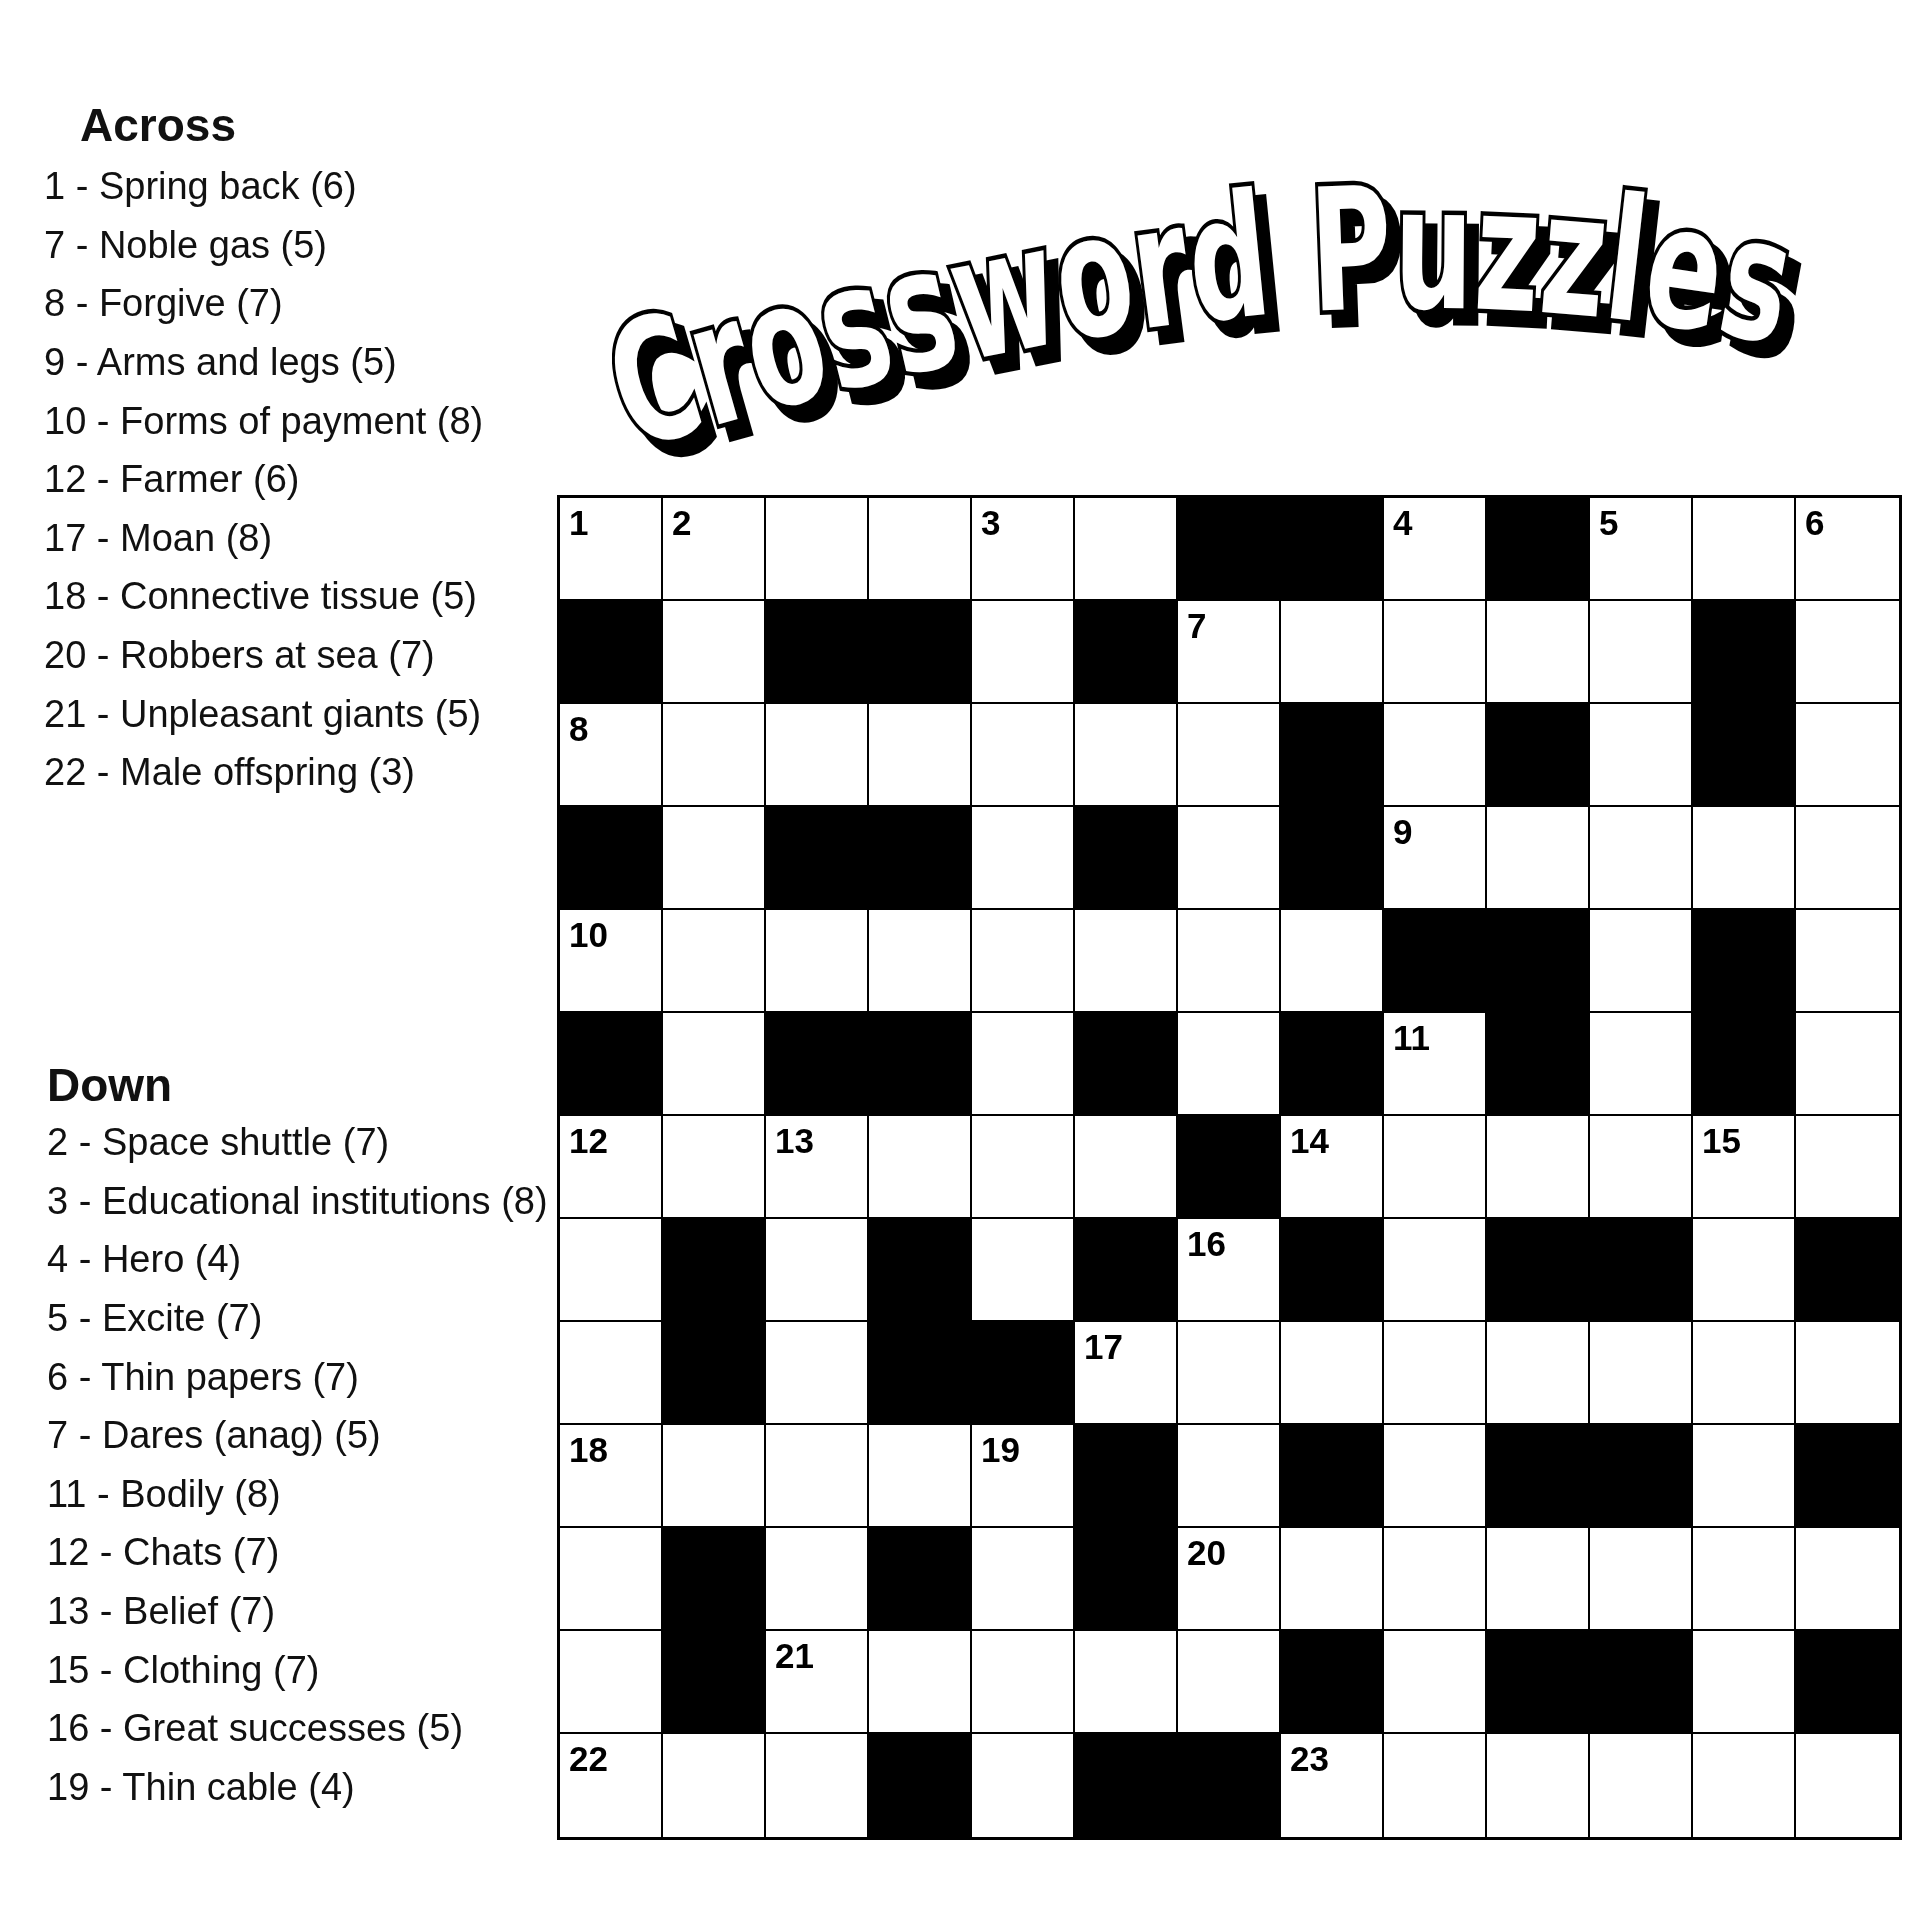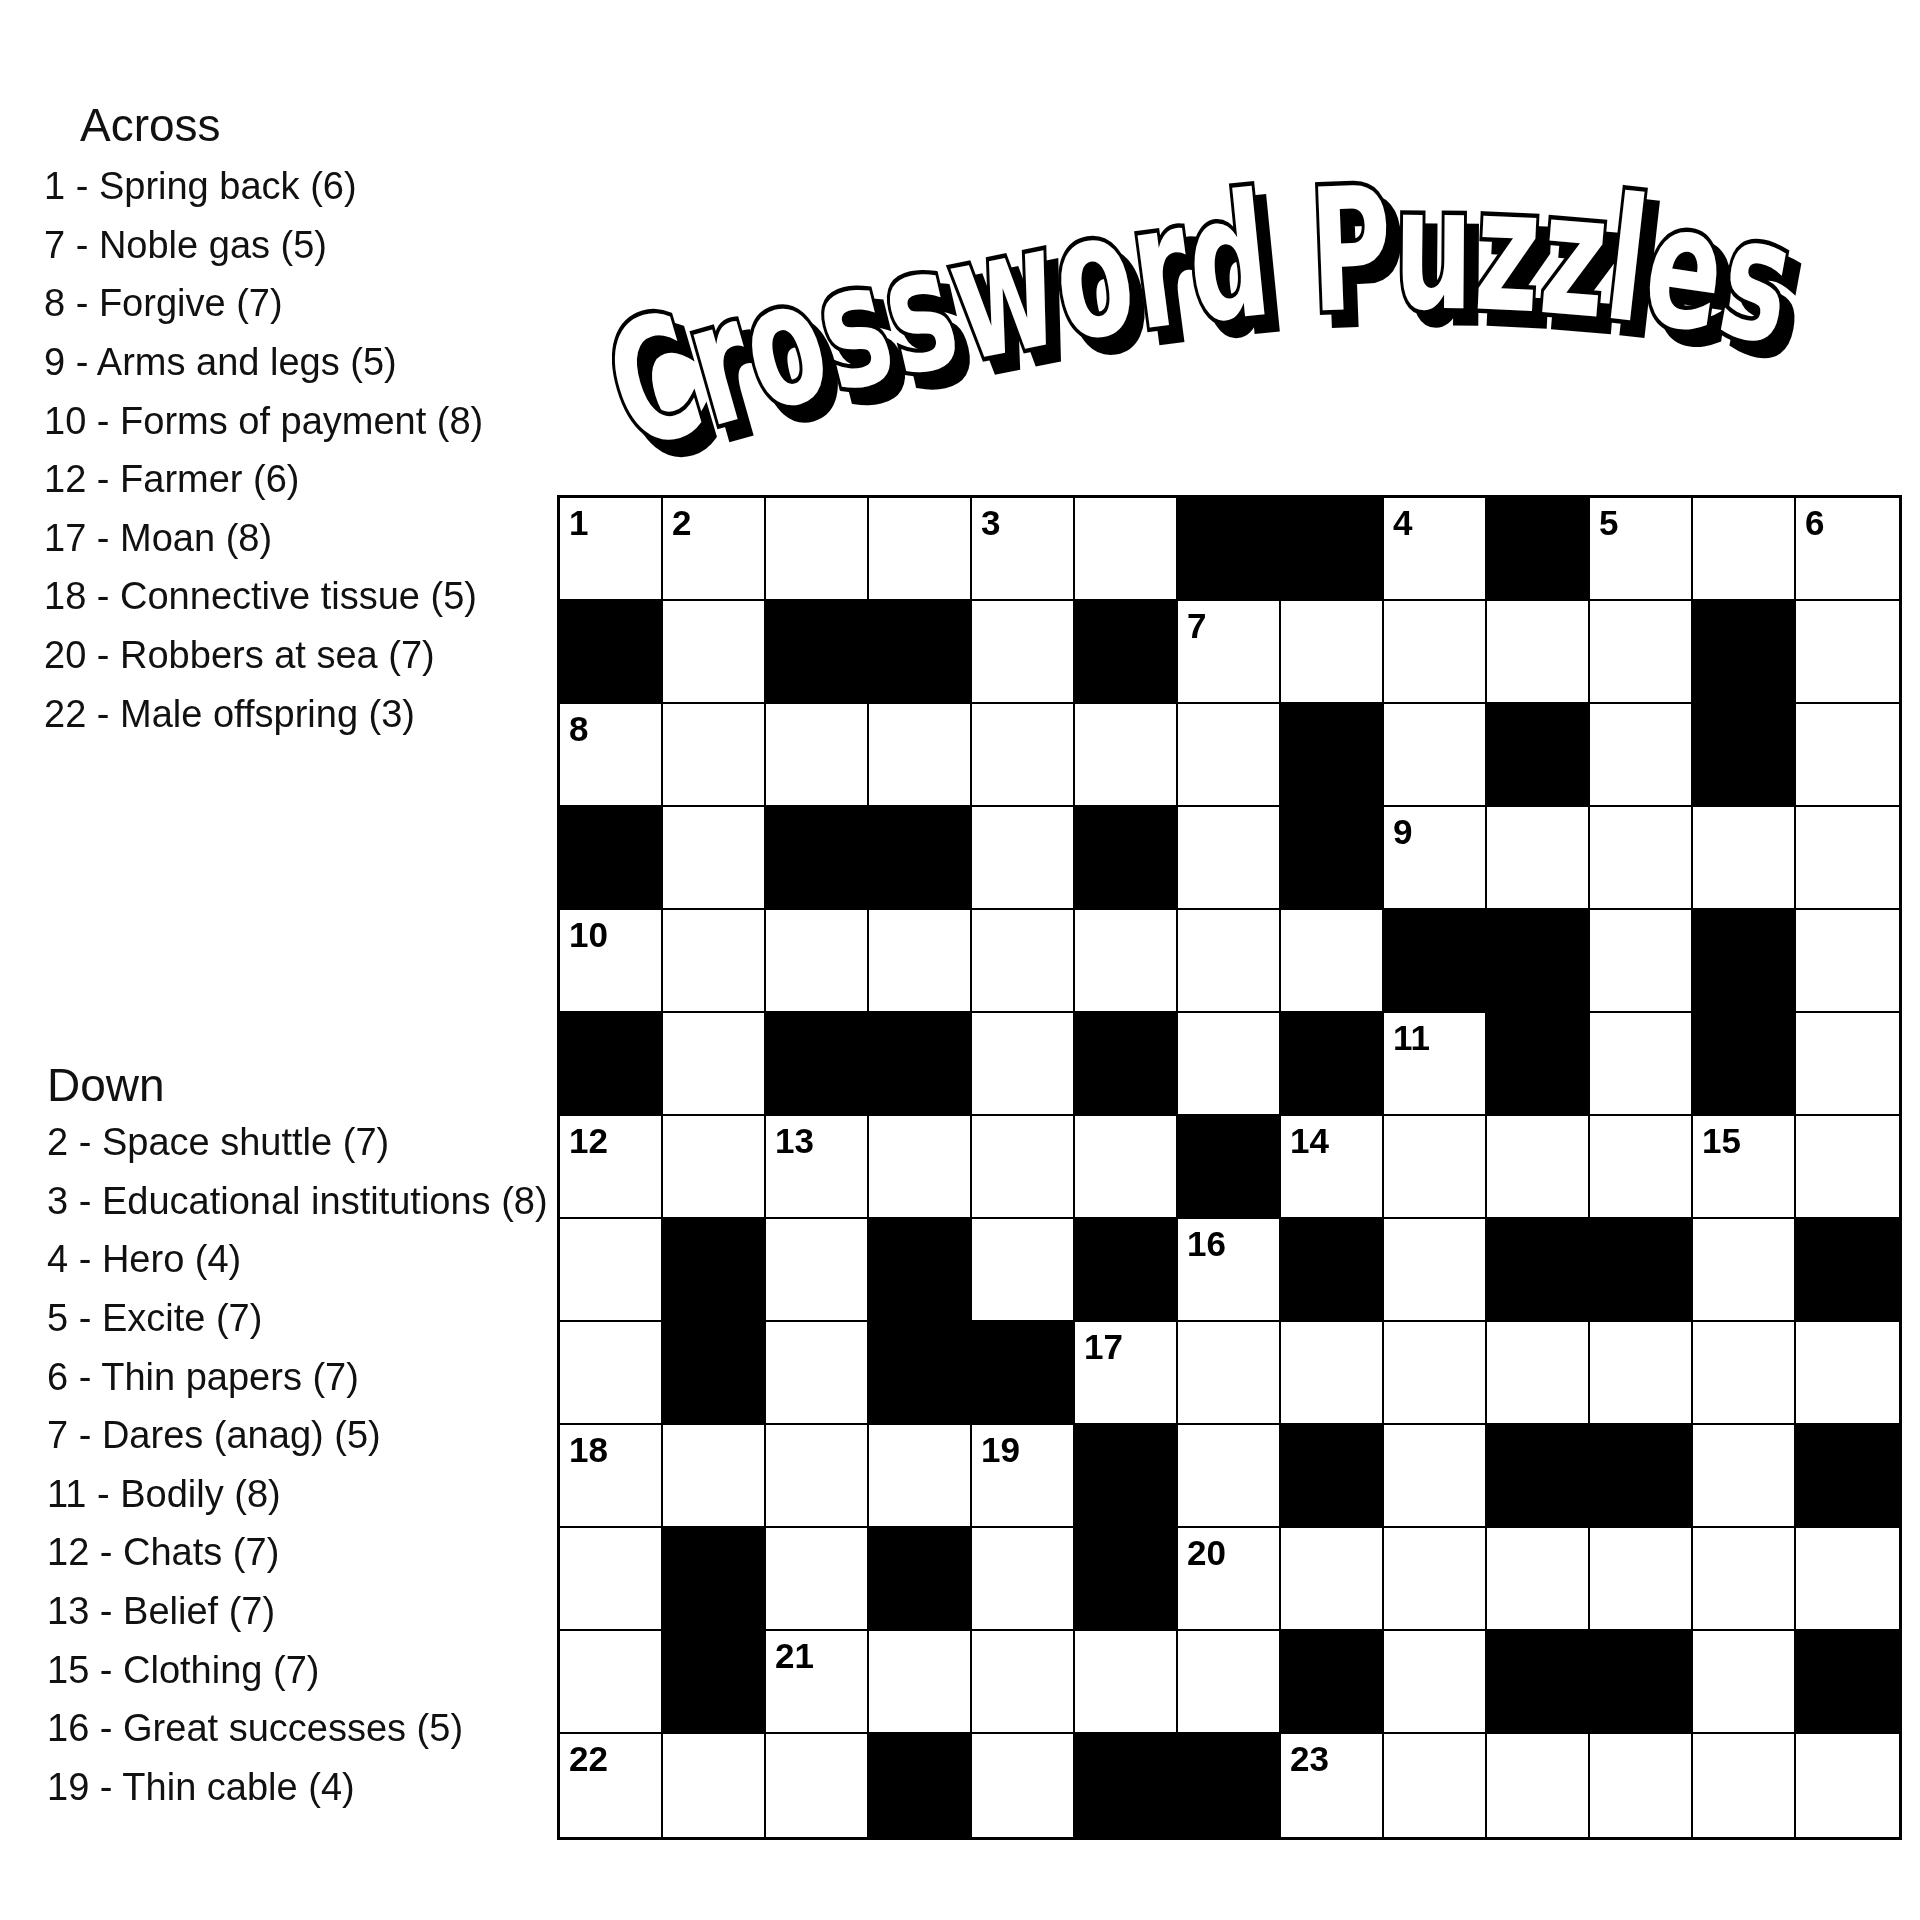--- a/index.html
+++ b/index.html
@@ -4,21 +4,21 @@
 <style>
   html,body{margin:0;padding:0}
   body{
     width:1920px;height:1920px;position:relative;overflow:hidden;
     background:#ffffff;color:#000;
     font-family:"Liberation Sans",sans-serif;
   }
   
   .clues{position:absolute}
   .clues h2{
-    margin:0;font-size:46px;font-weight:normal;line-height:53px;color:#111;
+    margin:0;font-size:46px;font-weight:bold;line-height:53px;color:#111;
   }
   .clues ul{list-style:none;margin:0;padding:0}
   .clues li{
     height:58.6px;display:flex;align-items:center;
     font-size:38px;line-height:1;color:#111;white-space:nowrap;
   }
   .clues-across{left:44px;top:99px}
   .clues-across h2{padding-left:36px;margin-bottom:5px}
   .clues-down{left:47px;top:1059px}
   .clues-down h2{margin-bottom:1px}
@@ -55,20 +55,21 @@
   <ul id="across-list">
       <li>1 - Spring back (6)</li>
       <li>7 - Noble gas (5)</li>
       <li>8 - Forgive (7)</li>
       <li>9 - Arms and legs (5)</li>
       <li>10 - Forms of payment (8)</li>
       <li>12 - Farmer (6)</li>
       <li>17 - Moan (8)</li>
       <li>18 - Connective tissue (5)</li>
       <li>20 - Robbers at sea (7)</li>
+      <li>21 - Unpleasant giants (5)</li>
       <li>22 - Male offspring (3)</li>
     </ul>
 </section>
 
 <section class="clues clues-down">
   <h2>Down</h2>
   <ul id="down-list">
       <li>2 - Space shuttle (7)</li>
       <li>3 - Educational institutions (8)</li>
       <li>4 - Hero (4)</li>

